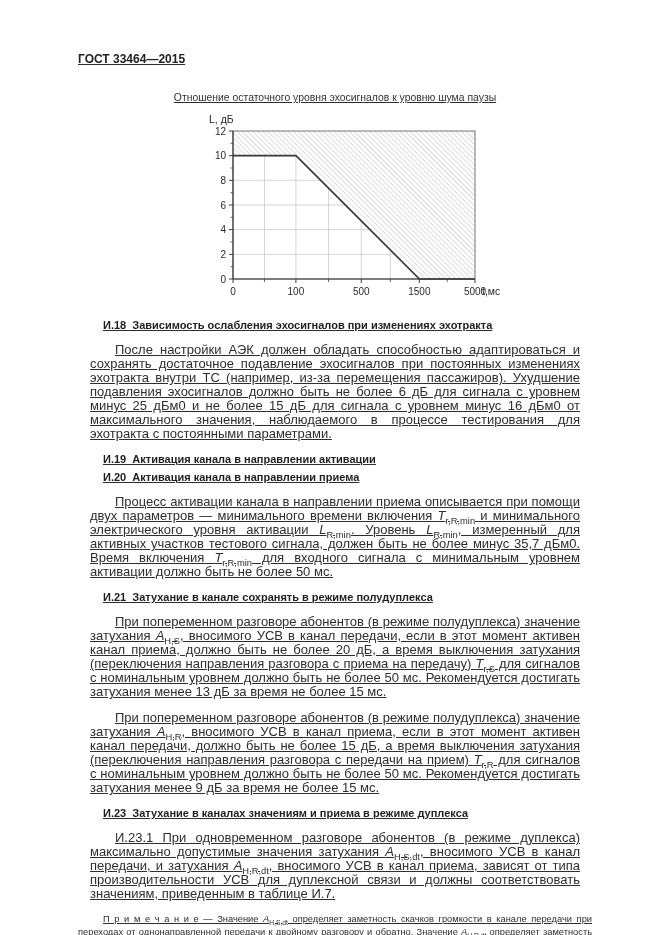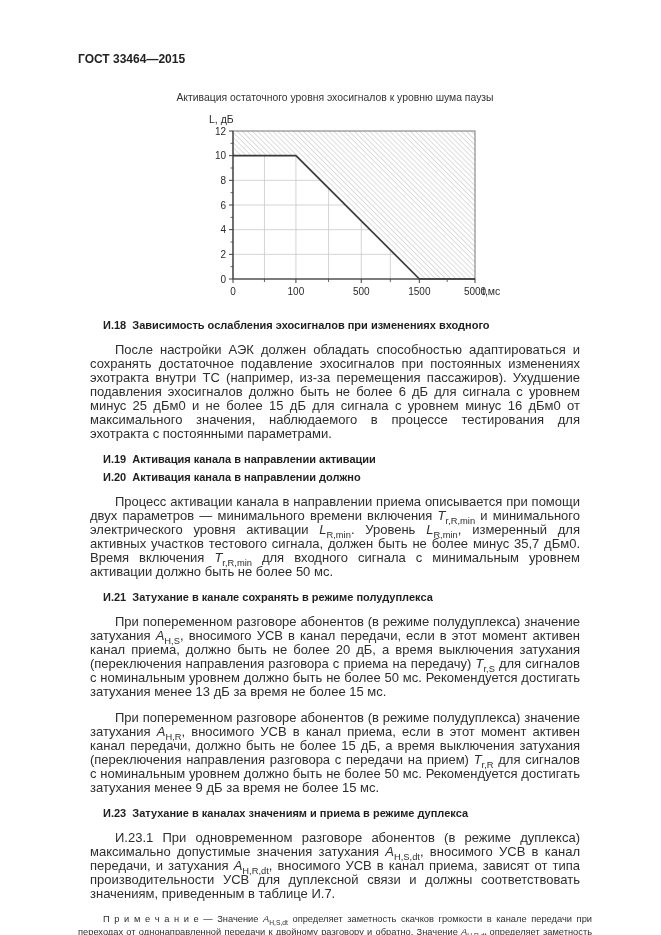--- a/index.html
+++ b/index.html
@@ -1,38 +1,38 @@
 <!DOCTYPE html>
 <html lang="ru"><head>
 <meta charset="utf-8">
 <style>
   html,body{margin:0;padding:0;background:#ffffff;}
   body{width:661px;height:935px;overflow:hidden;font-family:"Liberation Sans",sans-serif;color:#2e2e2e;}
-  .page{width:661px;height:781px;box-sizing:border-box;padding:52px 69px 0 78px;position:relative;}
+  .page{width:661px;height:781px;box-sizing:border-box;padding:52px 69px 0 78px;position:relative;text-decoration:underline;}
   .doc-header{font-size:12px;font-weight:bold;color:#222;}
   .fig-title{margin-top:26px;text-align:center;font-size:10.4px;color:#333;}
   .chart-wrap{width:330px;margin:2px auto 0;transform:translateX(11px);}
   .fig-caption{margin-top:4px;text-align:center;font-size:10.4px;line-height:14px;color:#333;}
   .sections{margin-top:12px;}
   .sec-heading{font-size:11px;font-weight:bold;color:#1f1f1f;margin:6px 0 3px;padding-left:25px;white-space:pre-wrap;}
   .para{font-size:13px;line-height:14px;margin:12px;text-align:justify;text-indent:25px;color:#2e2e2e;}
   .note{font-size:9.3px;line-height:13px;margin:5px 0 0;text-align:justify;text-indent:25px;color:#2e2e2e;}
   .para i,.note i{font-style:italic;}
   .para sub,.note sub{font-size:0.72em;line-height:0;}
   .tick{font-family:"Liberation Sans",sans-serif;font-size:10px;fill:#2b2b2b;}
   .axis-label{font-family:"Liberation Sans",sans-serif;font-size:10.5px;fill:#2b2b2b;}
 </style>
 </head>
 <body>
 
 <div class="page">
   <div class="doc-header">ГОСТ 33464—2015</div>
 
   <div>
-    <div class="fig-title">Активация остаточного уровня эхосигналов к уровню шума паузы</div>
+    <div class="fig-title">Отношение остаточного уровня эхосигналов к уровню шума паузы</div>
     <div class="chart-wrap">
       <svg id="chart-svg" width="330" height="198">
           <defs>
             <pattern id="hatch" width="3.6" height="3.6" patternUnits="userSpaceOnUse" patternTransform="rotate(45)">
               <line x1="0" y1="0" x2="3.6" y2="0" stroke="#b3b3b3" stroke-width="0.9"></line>
             </pattern>
           </defs>
           <g>
             <line x1="52" y1="149.33333333333334" x2="294" y2="149.33333333333334" stroke="#c9c9c9" stroke-width="0.8"></line>
             <line x1="52" y1="124.66666666666667" x2="294" y2="124.66666666666667" stroke="#c9c9c9" stroke-width="0.8"></line>
@@ -93,24 +93,24 @@
             <line x1="209.3" y1="174" x2="209.3" y2="177" stroke="#3f3f3f" stroke-width="0.8"></line>
             <line x1="266.17" y1="174" x2="266.17" y2="177" stroke="#3f3f3f" stroke-width="0.8"></line>
           </g>
           <text x="28" y="18" text-anchor="start" class="axis-label">L, дБ</text>
           <text x="301" y="190" text-anchor="start" class="axis-label">t,мс</text>
         </svg>
     </div>
   </div>
 
   <div class="sections">
-      <div class="sec-heading">И.18  Зависимость ослабления эхосигналов при изменениях входного</div>
+      <div class="sec-heading">И.18  Зависимость ослабления эхосигналов при изменениях эхотракта</div>
       <p class="para">После настройки АЭК должен обладать способностью адаптироваться и сохранять достаточное подавление эхосигналов при постоянных изменениях эхотракта внутри ТС (например, из-за перемещения пассажиров). Ухудшение подавления эхосигналов должно быть не более 6 дБ для сигнала с уровнем минус 25 дБм0 и не более 15 дБ для сигнала с уровнем минус 16 дБм0 от максимального значения, наблюдаемого в процессе тестирования для эхотракта с постоянными параметрами.</p>
       <div class="sec-heading">И.19  Активация канала в направлении активации</div>
-      <div class="sec-heading">И.20  Активация канала в направлении должно</div>
+      <div class="sec-heading">И.20  Активация канала в направлении приема</div>
       <p class="para">Процесс активации канала в направлении приема описывается при помощи двух параметров — минимального времени включения <i>T</i><sub>r,R,min</sub> и минимального электрического уровня активации <i>L</i><sub>R,min</sub>. Уровень <i>L</i><sub>R,min</sub>, измеренный для активных участков тестового сигнала, должен быть не более минус 35,7 дБм0. Время включения <i>T</i><sub>r,R,min</sub> для входного сигнала с минимальным уровнем активации должно быть не более 50 мс.</p>
       <div class="sec-heading">И.21  Затухание в канале сохранять в режиме полудуплекса</div>
       <p class="para">При попеременном разговоре абонентов (в режиме полудуплекса) значение затухания <i>A</i><sub>H,S</sub>, вносимого УСВ в канал передачи, если в этот момент активен канал приема, должно быть не более 20 дБ, а время выключения затухания (переключения направления разговора с приема на передачу) <i>T</i><sub>r,S</sub> для сигналов с номинальным уровнем должно быть не более 50 мс. Рекомендуется достигать затухания менее 13 дБ за время не более 15 мс.</p>
       <p class="para">При попеременном разговоре абонентов (в режиме полудуплекса) значение затухания <i>A</i><sub>H,R</sub>, вносимого УСВ в канал приема, если в этот момент активен канал передачи, должно быть не более 15 дБ, а время выключения затухания (переключения направления разговора с передачи на прием) <i>T</i><sub>r,R</sub> для сигналов с номинальным уровнем должно быть не более 50 мс. Рекомендуется достигать затухания менее 9 дБ за время не более 15 мс.</p>
       <div class="sec-heading">И.23  Затухание в каналах значениям и приема в режиме дуплекса</div>
       <p class="para">И.23.1 При одновременном разговоре абонентов (в режиме дуплекса) максимально допустимые значения затухания <i>A</i><sub>H,S,dt</sub>, вносимого УСВ в канал передачи, и затухания <i>A</i><sub>H,R,dt</sub>, вносимого УСВ в канал приема, зависят от типа производительности УСВ для дуплексной связи и должны соответствовать значениям, приведенным в таблице И.7.</p>
       <p class="note">П р и м е ч а н и е  — Значение <i>A</i><sub>H,S,dt</sub> определяет заметность скачков громкости в канале передачи при переходах от однонаправленной передачи к двойному разговору и обратно. Значение <i>A</i><sub>H,R,dt</sub> определяет заметность скачков громкости в канале приема при переходах от однонаправленного приема к двойному разговору и обратно.</p>
     </div>
 
 </div>

